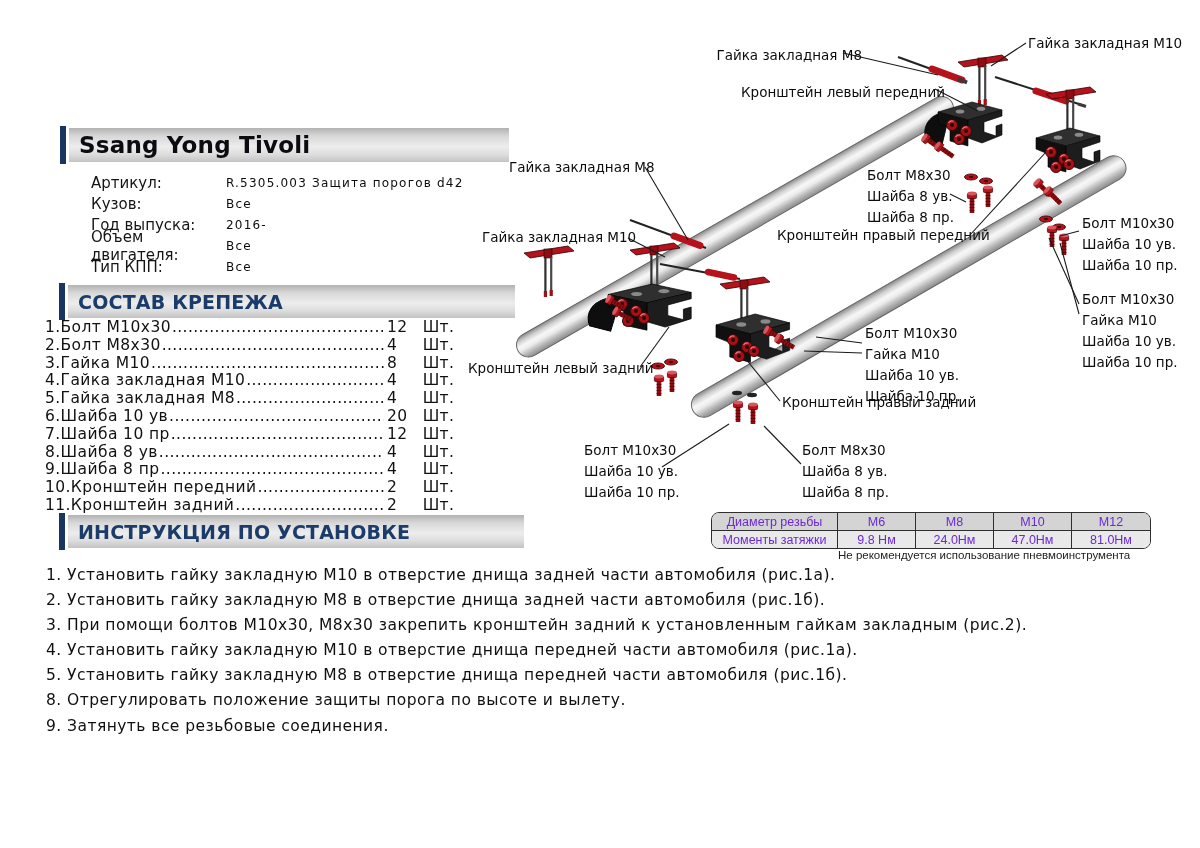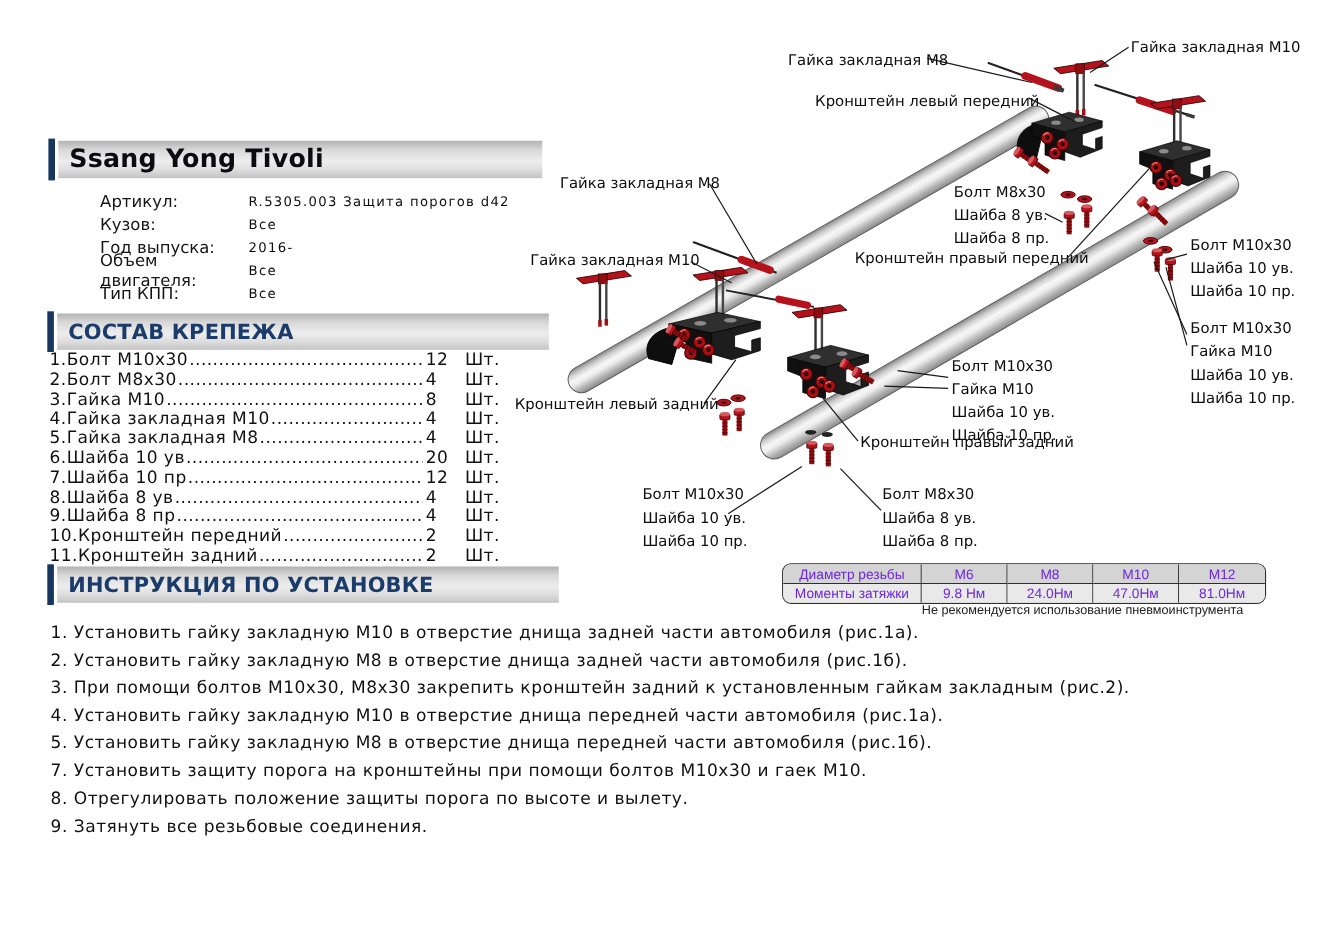--- a/index.html
+++ b/index.html
@@ -1,21 +1,21 @@
 <!DOCTYPE html>
 <html><head>
 <meta charset="utf-8">
 <style>
   html,body{margin:0;padding:0;background:#fff;}
   .page{position:relative;width:1200px;height:848px;background:#ffffff;overflow:hidden;
         font-family:"DejaVu Sans",sans-serif;color:#111;}
   svg.art{position:absolute;left:0;top:0;}
 
   
-  .band{position:absolute;}
+  .band{position:absolute;margin-left:16px;}
   .accent{position:absolute;left:0;top:0;width:6px;height:100%;background:#17375e;}
   .band-bg{position:absolute;left:9px;top:2px;right:0;bottom:2px;
            background:linear-gradient(180deg,#b2b2b2 0%,#d8d8d8 24%,#ededed 55%,#dddddd 78%,#c3c3c3 100%);
            display:flex;align-items:center;padding-left:10px;}
   .title-text{font-size:23px;font-weight:bold;color:#0b0b12;letter-spacing:.2px;white-space:nowrap;}
   .section-text{font-size:19px;font-weight:bold;color:#1b3c6a;letter-spacing:.2px;white-space:nowrap;}
 
   
   .info{position:absolute;left:55px;top:172px;width:450px;}
   .f-row{display:flex;height:21px;align-items:center;}
@@ -333,21 +333,20 @@
       <span class="section-text">ИНСТРУКЦИЯ ПО УСТАНОВКЕ</span>
     </div>
   </div>
 
   <div class="steps">
     <div class="step">1. Установить гайку закладную М10 в отверстие днища задней части автомобиля (рис.1а).</div>
     <div class="step">2. Установить гайку закладную М8 в отверстие днища задней части автомобиля (рис.1б).</div>
     <div class="step">3. При помощи болтов М10х30, М8х30 закрепить кронштейн задний к установленным гайкам закладным (рис.2).</div>
     <div class="step">4. Установить гайку закладную М10 в отверстие днища передней части автомобиля (рис.1а).</div>
     <div class="step">5. Установить гайку закладную М8 в отверстие днища передней части автомобиля (рис.1б).</div>
-    <div class="step">7. Установить защиту порога на кронштейны при помощи болтов М10х30 и гаек М10.</div>
     <div class="step">8. Отрегулировать положение защиты порога по высоте и вылету.</div>
     <div class="step">9. Затянуть все резьбовые соединения.</div>
   </div>
 
   <div class="callout align-r" style="left:700px;top:45px;width:162px">
       <span>Гайка закладная М8</span>
     </div>
   <div class="callout" style="left:1028px;top:33px">
       <span>Гайка закладная М10</span>
     </div>

